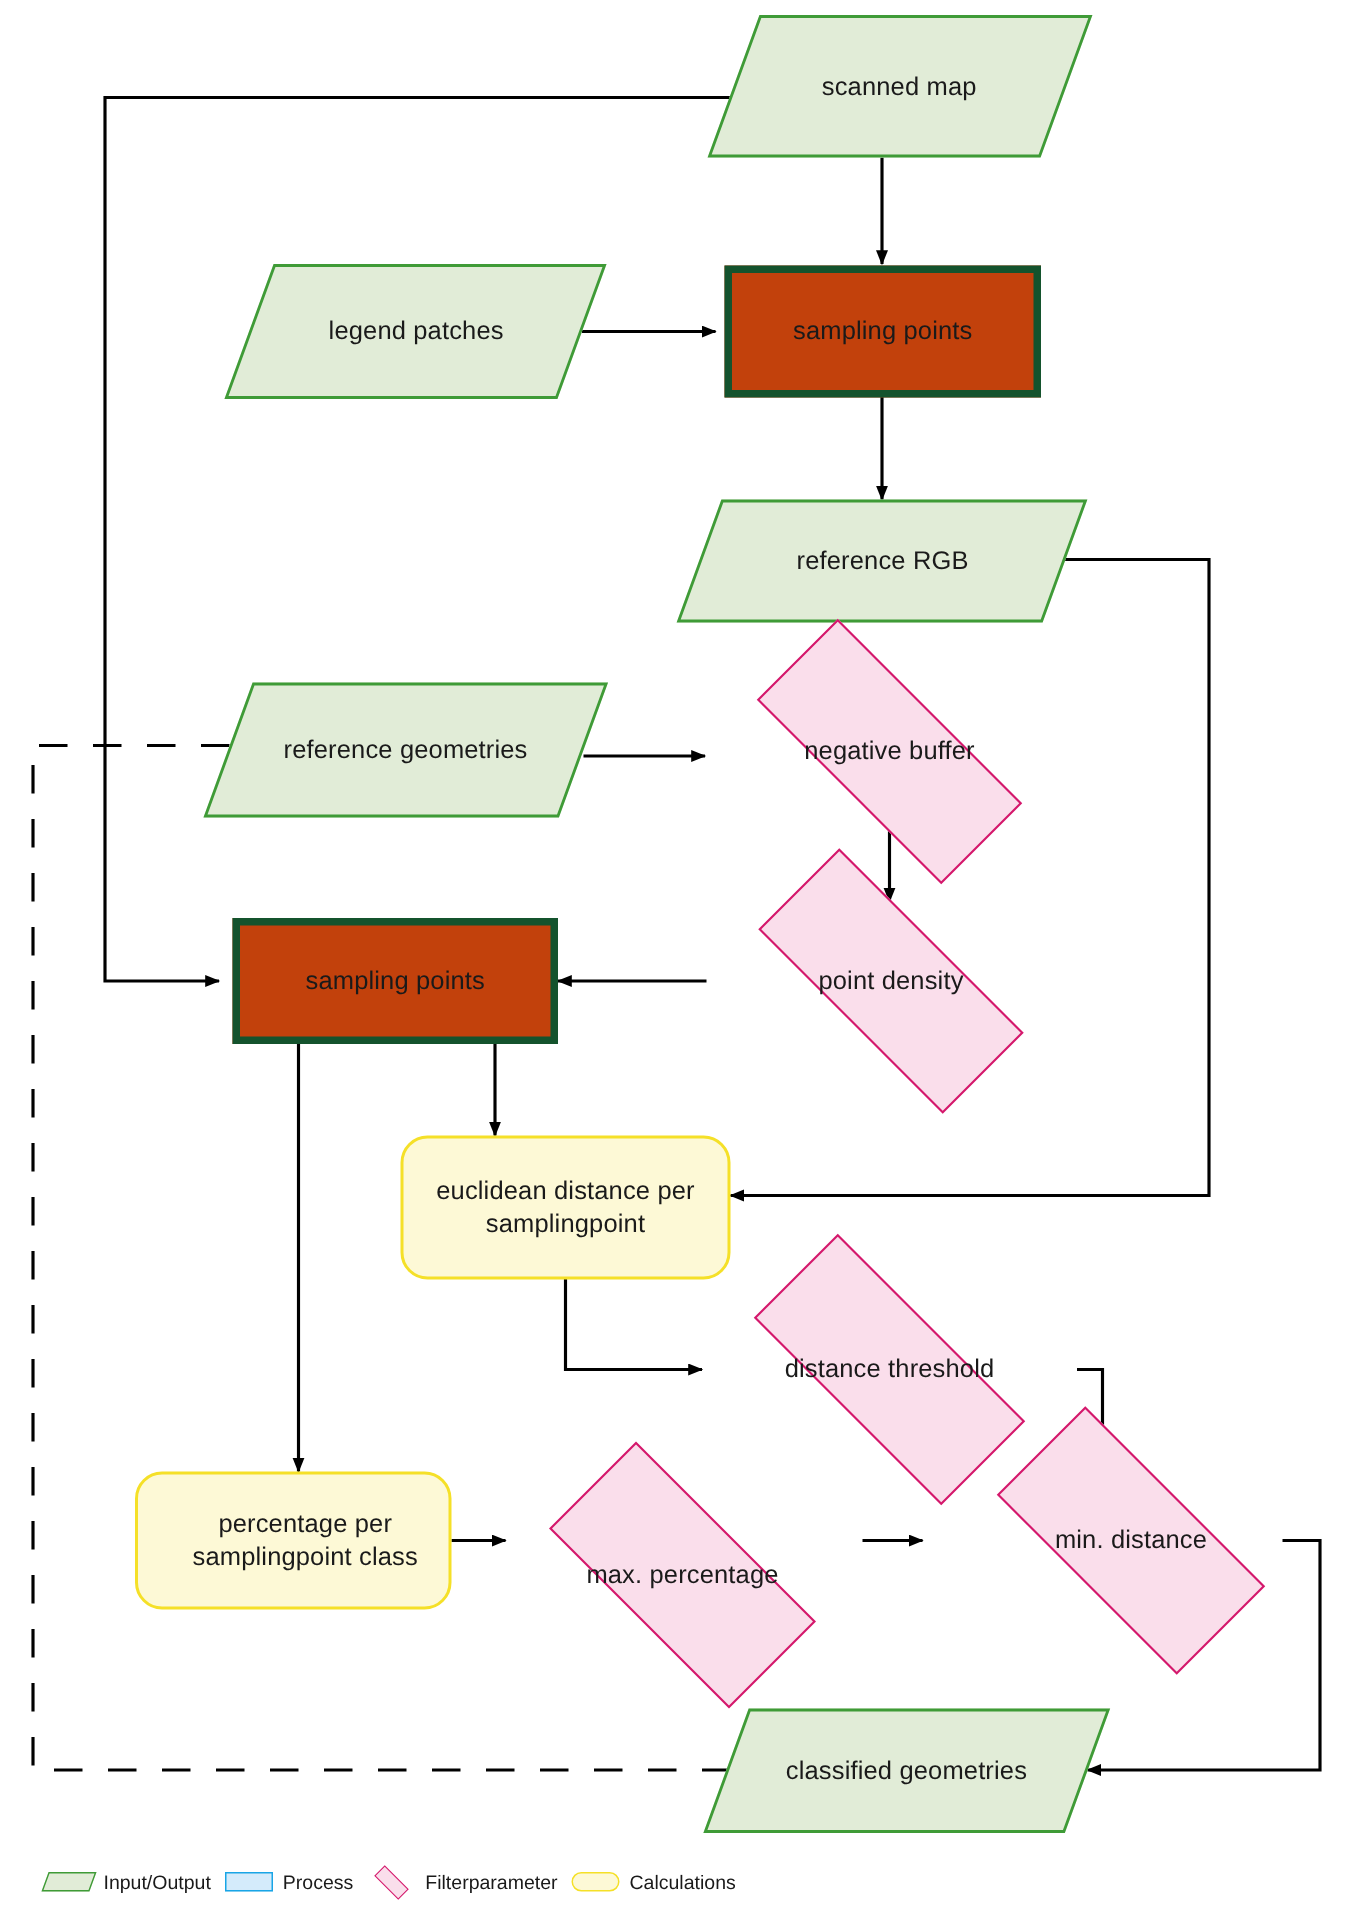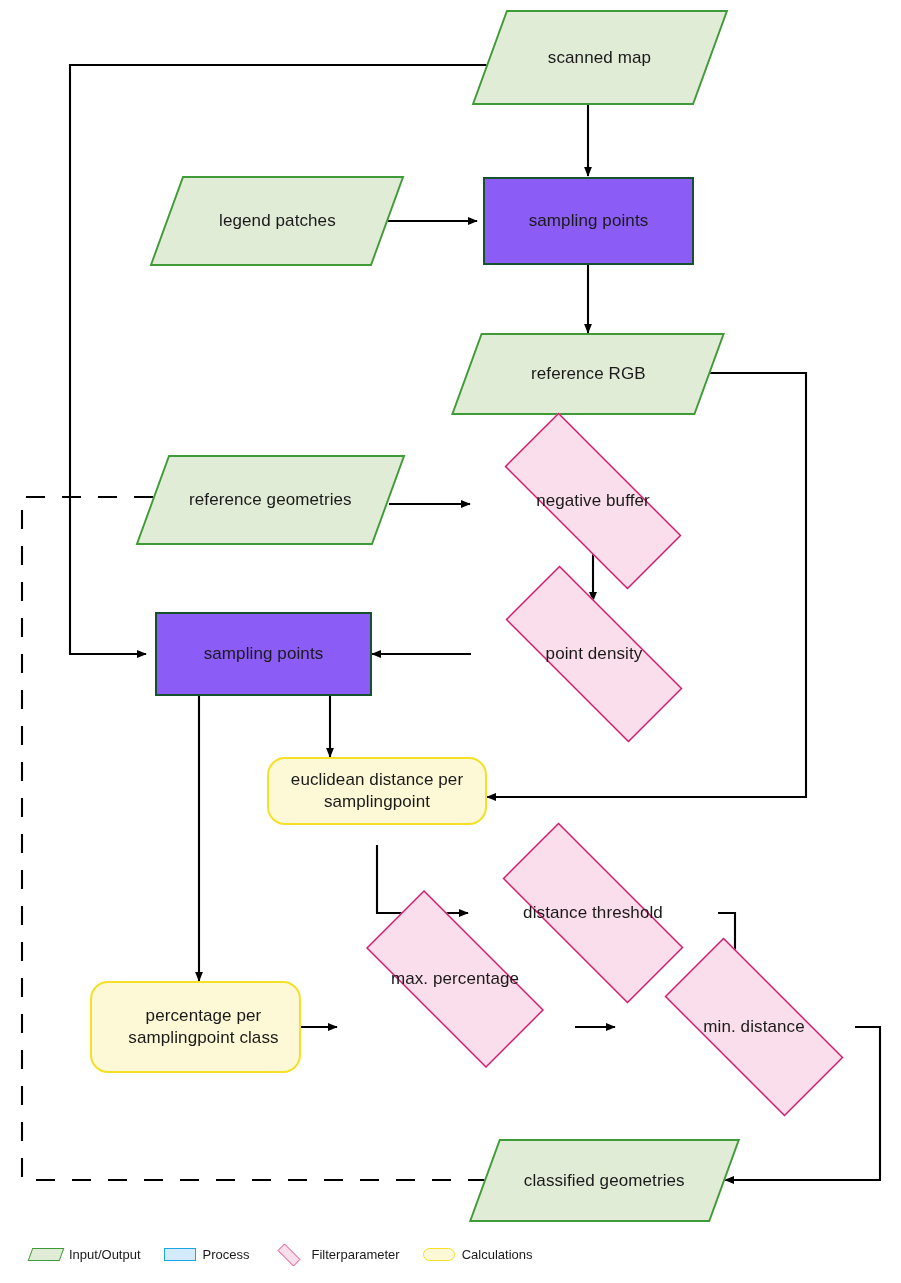--- a/index.html
+++ b/index.html
@@ -38,22 +38,22 @@
   
   .io{
     background:#e1ecd7;
     border:2px solid #3f9b37;
     transform:skewX(-20deg);
   }
   .io .lbl{transform:skewX(20deg);}
 
   
   .proc{
-    background:#8b5cf6;
-    border:2px solid #14532d;
+    background:#c2410c;
+    border:5px solid #14532d;
   }
 
   
   .diamond{background:transparent;border:none;}
   .diamond .dshape{
     position:absolute;
     left:0;top:0;width:100%;height:100%;
     background:#fadeeb;
     border:2px solid #d4186c;
     transform:rotate(45deg) scale(.707);
@@ -67,21 +67,21 @@
     border-radius:18px;
   }
 
   
   #legend{
     position:absolute;
     left:30px;
     top:1247px;
     display:flex;
     align-items:center;
-    gap:23px;
+    gap:9px;
     font-size:13px;
     color:#1a1a1a;
     z-index:5;
   }
   #legend .entry{display:flex;align-items:center;gap:7px;}
   #legend .entry .txt{white-space:nowrap;}
   .sw{display:inline-block;box-sizing:border-box;}
   .sw-io{
     width:32px;height:13px;
     background:#e1ecd7;border:1.5px solid #3f9b37;
@@ -181,34 +181,34 @@
 
   <div class="node proc" style="left:155px;top:612px;width:217px;height:84px;">
     <span class="lbl">sampling points</span>
   </div>
 
   <div class="node diamond" style="left:471px;top:600px;width:246px;height:108px;text-align:center;">
     <span class="dshape"></span>
     <span class="lbl">point density</span>
   </div>
 
-  <div class="node calc" style="left:267px;top:757px;width:220px;height:68px;">
+  <div class="node calc" style="left:267px;top:757px;width:220px;height:96px;">
     <span class="lbl">euclidean distance per samplingpoint</span>
   </div>
 
   <div class="node diamond" style="left:468px;top:857px;width:250px;height:112px;">
     <span class="dshape"></span>
     <span class="lbl">distance threshold</span>
   </div>
 
   <div class="node calc" style="left:90px;top:981px;width:211px;height:92px;padding-left:16px;">
     <span class="lbl">percentage per samplingpoint class</span>
   </div>
 
-  <div class="node diamond" style="left:335px;top:921px;width:240px;height:116px;align-items:center;">
+  <div class="node diamond" style="left:335px;top:992px;width:240px;height:116px;align-items:center;">
     <span class="dshape"></span>
     <span class="lbl">max. percentage</span>
   </div>
 
   <div class="node diamond" style="left:634px;top:968px;width:240px;height:118px;">
     <span class="dshape"></span>
     <span class="lbl">min. distance</span>
   </div>
 
   <div class="node io" style="left:484px;top:1139px;width:241px;height:83px;">

